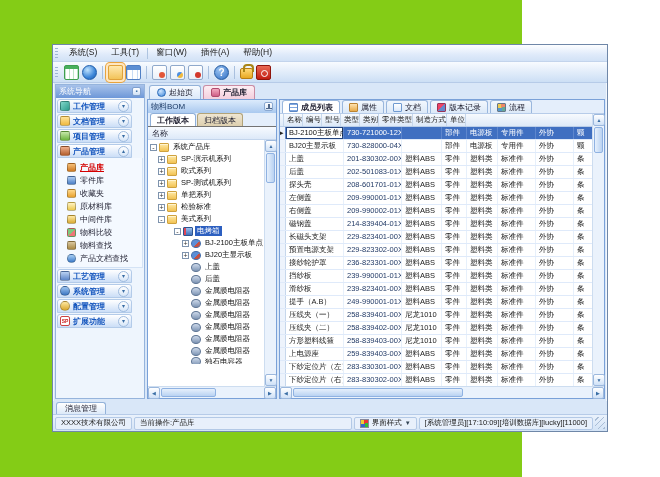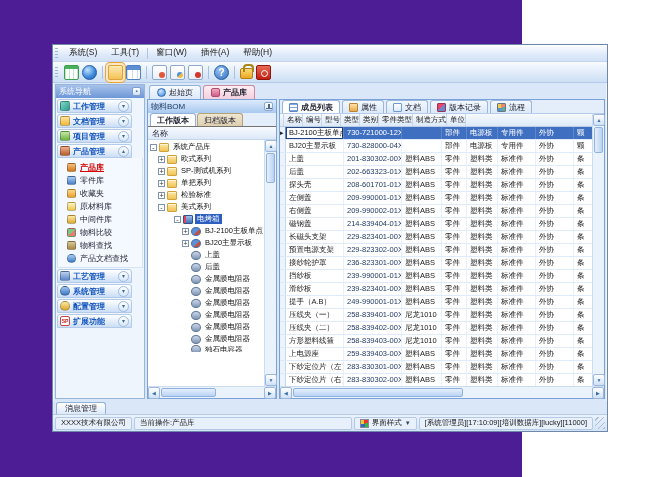--- a/index.html
+++ b/index.html
@@ -1,17 +1,17 @@
 <!DOCTYPE html>
 <html><head>
 <meta charset="utf-8">
 <style>
   * { margin:0; padding:0; box-sizing:border-box; }
   html,body { width:660px; height:477px; background:#ffffff; font-family:"Liberation Sans","DejaVu Sans",sans-serif; overflow:hidden; }
-  .canvas { position:relative; width:522px; height:477px; background:#4c1d95; }
+  .canvas { position:relative; width:522px; height:477px; background:#84cc16; }
 
   .window { position:absolute; left:52px; top:44px; width:556px; height:388px;
     background:#d9e7f8; border:1px solid #6f87a8; box-shadow:inset 0 0 0 1px #f2f7fd;
     display:flex; flex-direction:column; }
 
   
   .menubar { height:17px; display:flex; align-items:center; gap:2px; padding:0 4px 0 2px;
     background:linear-gradient(#fdfeff,#dfeafa 60%,#d2e2f6); border-bottom:1px solid #c3d4ec; }
   .grip { width:3px; height:11px; margin-right:3px;
     background:repeating-linear-gradient(#9db6d6 0 1px, transparent 1px 3px); }
@@ -342,20 +342,25 @@
               <span>名称</span>
             </div>
             <div class="treewrap">
               <div class="tree">
                 <div class="tnode" data-depth="0">
                   <span class="exp" data-exp="-"></span>
                   <span class="tico" data-kind="folder"></span>
                   <span class="tlabel">系统产品库</span>
                 </div>
 
+                <div class="tnode" data-depth="1">
+                  <span class="exp" data-exp="+"></span>
+                  <span class="tico" data-kind="folder"></span>
+                  <span class="tlabel">SP-演示机系列</span>
+                </div>
 
                 <div class="tnode" data-depth="1">
                   <span class="exp" data-exp="+"></span>
                   <span class="tico" data-kind="folder"></span>
                   <span class="tlabel">欧式系列</span>
                 </div>
 
                 <div class="tnode" data-depth="1">
                   <span class="exp" data-exp="+"></span>
                   <span class="tico" data-kind="folder"></span>
@@ -552,21 +557,21 @@
                     <span class="c w4">零件</span>
                     <span class="c w5">塑料类</span>
                     <span class="c w6">标准件</span>
                     <span class="c w7">外协</span>
                     <span class="c w8">条</span>
                   </div>
 
                   <div class="trow">
                     <span class="c w0"></span>
                     <span class="c w1">后盖</span>
-                    <span class="c w2">202-663323-01X</span>
+                    <span class="c w2">202-501083-01X</span>
                     <span class="c w3">塑料ABS</span>
                     <span class="c w4">零件</span>
                     <span class="c w5">塑料类</span>
                     <span class="c w6">标准件</span>
                     <span class="c w7">外协</span>
                     <span class="c w8">条</span>
                   </div>
 
                   <div class="trow">
                     <span class="c w0"></span>

